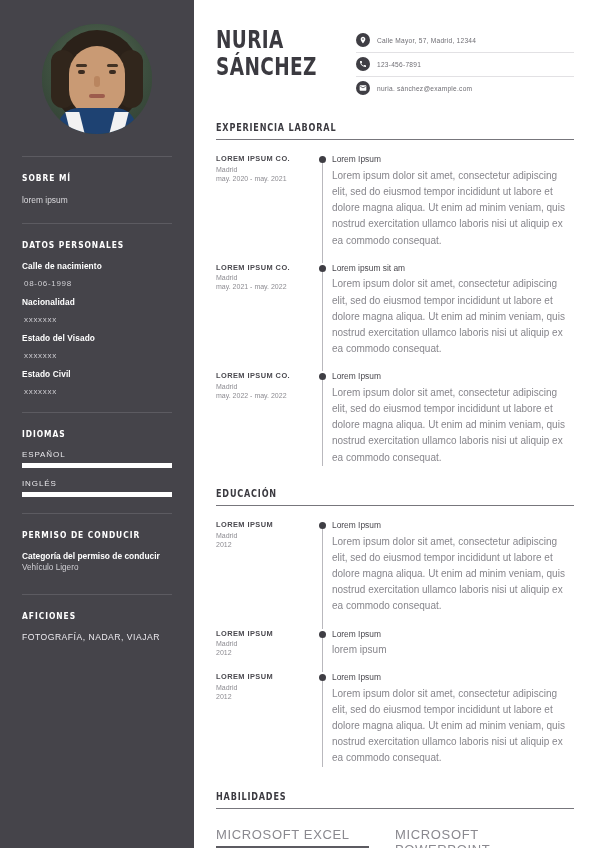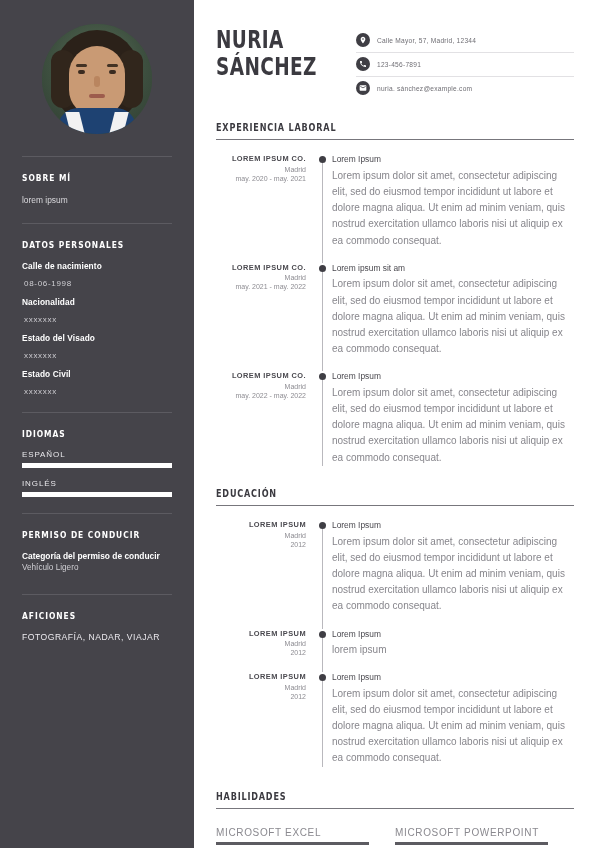--- a/index.html
+++ b/index.html
@@ -82,35 +82,35 @@
 
   .sec { margin-top: 22px; }
   .sec-h {
     font-size: 10px; font-weight:700; color:#3b3a40; letter-spacing:.9px;
     font-family: "DejaVu Sans Condensed", "Liberation Sans Narrow", "Liberation Sans", sans-serif;
     transform: scaleX(0.9); transform-origin:left center;
   }
   .sec-rule { height:1.4px; background:#77767c; margin-top:6px; }
 
   .entry { display:flex; margin-top: 14px; }
-  .entry-left { width: 98px; min-width:98px; padding-right:8px;text-align:right; }
+  .entry-left { width: 98px; min-width:98px; padding-right:8px; }
   .e-org { font-size:7.4px; font-weight:700; color:#4a494f; letter-spacing:.45px; line-height:1.3; }
   .e-city { font-size:7px; color:#8d8c92; margin-top:2px; }
   .e-dates { font-size:7px; color:#8d8c92; line-height:1.35; margin-top:1px; }
   .entry-tl { width: 16px; min-width:16px; position:relative; display:flex; justify-content:center; }
   .tl-dot { width:7px; height:7px; border-radius:50%; background:#3f3e44; position:absolute; top:2px; }
   .tl-line { width:1px; background:#b9b8bd; position:absolute; top:9px; bottom:-14px; }
   .entry:last-child .tl-line { bottom: 0; }
   .entry-right { flex:1; padding-left:2px; }
   .e-title { font-size:8.4px; color:#4a494f; line-height:1.25; }
   .e-desc { font-size:10px; color:#87868c; line-height:1.62; margin-top:3px; }
 
   .skills-grid { display:flex; flex-wrap:wrap; margin-top:10px; }
   .skill { width:50%; padding: 8px 26px 0 0; }
-  .skill-name { font-size:10px; color:#8a898f; letter-spacing:.65px; }
+  .skill-name { font-size:13px; color:#8a898f; letter-spacing:.65px; }
   .skill-track { height:2.6px; background:#dcdbdf; margin-top:4px; }
   .skill-fill { height:2.6px; background:#5c5b61; }
 </style>
 </head>
 <body>
 
 <div class="page">
 
   <aside class="sidebar">
 

